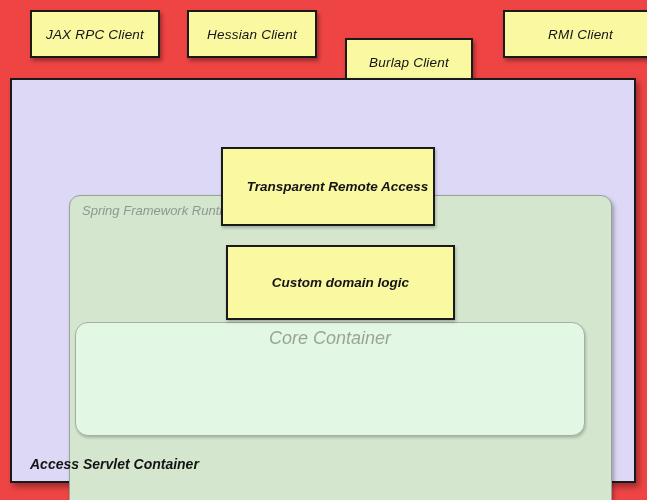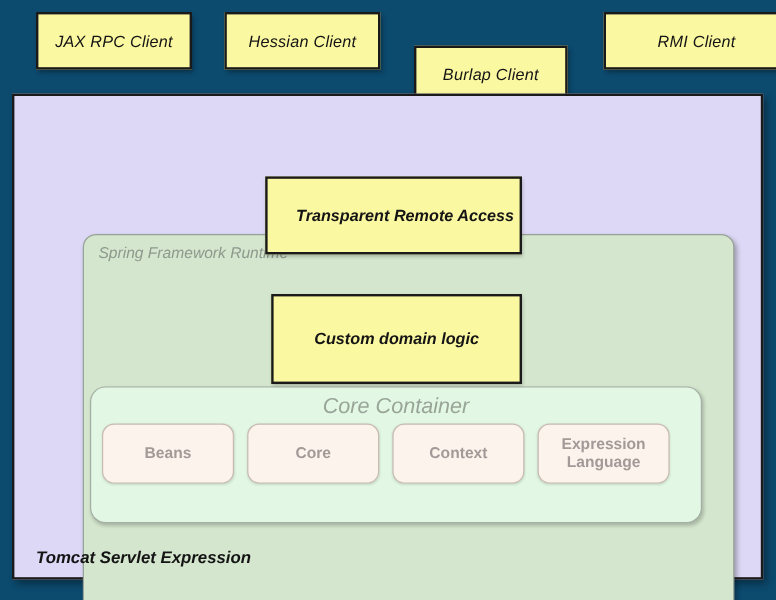--- a/index.html
+++ b/index.html
@@ -14,21 +14,21 @@
     --web-border:#B6CDD5;
     --module-border:#C9BAB2;
     --gray-text:#9AA59A;
   }
   *{margin:0;padding:0;box-sizing:border-box;}
   html,body{background:#FFFFFF;}
   body{font-family:"Liberation Sans", sans-serif;}
   .stage{
     position:relative;
     width:647px;height:500px;
-    background:#0c4a6e;
+    background:#ef4444;
     overflow:hidden;
   }
   
   .client-box{
     position:absolute;
     top:10px;height:48px;
     background:var(--client-fill);
     border:2px solid var(--box-border);
     box-shadow:2px 3px 4px rgba(0,0,0,0.35);
     display:flex;align-items:center;justify-content:center;
@@ -80,22 +80,22 @@
   
   .yellow-box{
     position:absolute;
     background:var(--client-fill);
     border:2px solid var(--box-border);
     box-shadow:1px 2px 3px rgba(0,0,0,0.25);
     display:flex;align-items:center;justify-content:center;
     font-size:13.5px;font-weight:bold;font-style:italic;color:#141414;
     z-index:2;text-align:center;
   }
-  .tra-box{left:221px;top:147px;width:214px;height:65px;padding-left:19px;}
-  .cdl-box{left:226px;top:245px;width:209px;height:75px;}
+  .tra-box{left:221px;top:147px;width:214px;height:79px;padding-left:19px;}
+  .cdl-box{left:226px;top:245px;width:229px;height:75px;}
   
   .core-container{
     position:absolute;
     left:75px;top:322px;width:510px;height:114px;
     background:var(--core-fill);
     border:1px solid #A5AFA5;
     border-radius:13px;
     box-shadow:1px 2px 3px rgba(0,0,0,0.2);
   }
   .core-title{
@@ -136,43 +136,29 @@
   <div class="client-box client-4">
     <span>RMI Client</span>
   </div>
 
   <div class="tomcat">
 
     <div class="runtime">
       <span class="runtime-label">Spring Framework Runtime</span>
     </div>
 
-    <span class="tomcat-label">Tomcat Servlet Expression</span>
+    <span class="tomcat-label">Access Servlet Container</span>
   </div>
 
 
   <div class="yellow-box tra-box">
     <span>Transparent Remote Access</span>
   </div>
 
   <div class="yellow-box cdl-box">
     <span>Custom domain logic</span>
   </div>
 
   <div class="core-container">
     <div class="core-title">Core Container</div>
-    <div class="core-modules">
-      <div class="module-box">
-        <span>Beans</span>
-      </div>
-      <div class="module-box">
-        <span>Core</span>
-      </div>
-      <div class="module-box">
-        <span>Context</span>
-      </div>
-      <div class="module-box">
-        <span>Expression Language</span>
-      </div>
-    </div>
   </div>
 
 </div>
 
 </body></html>

